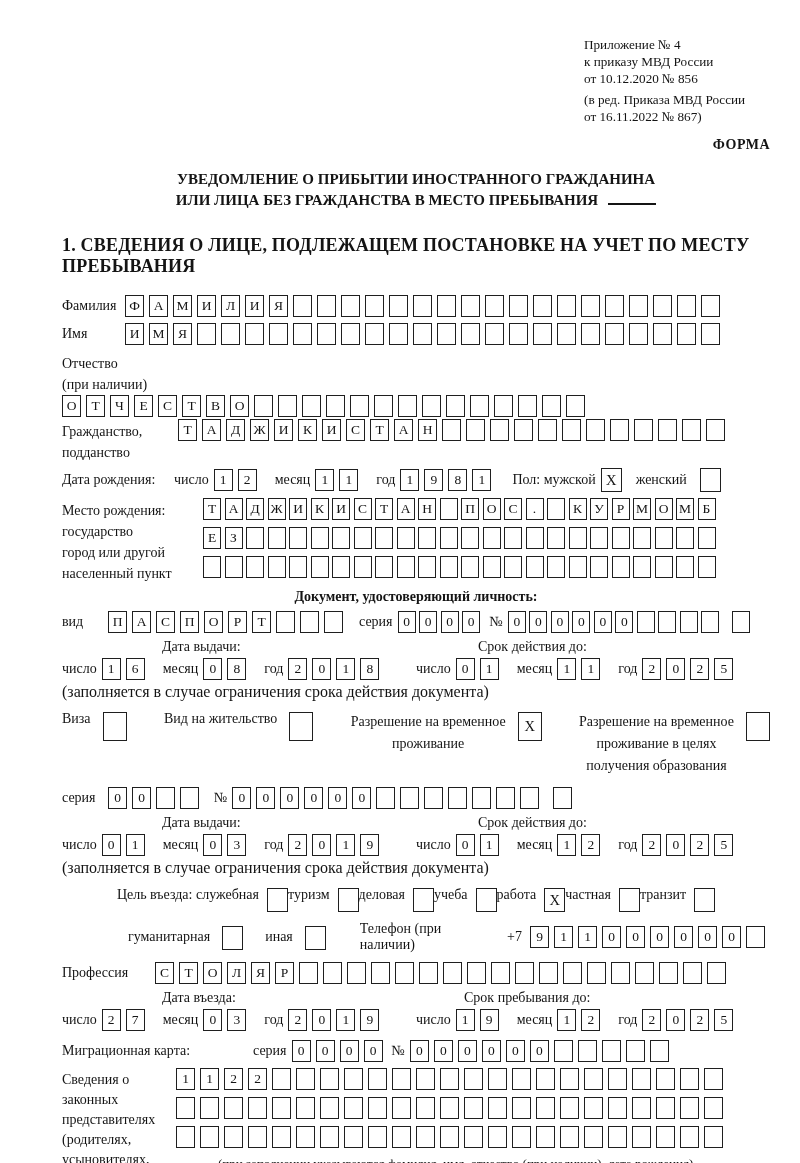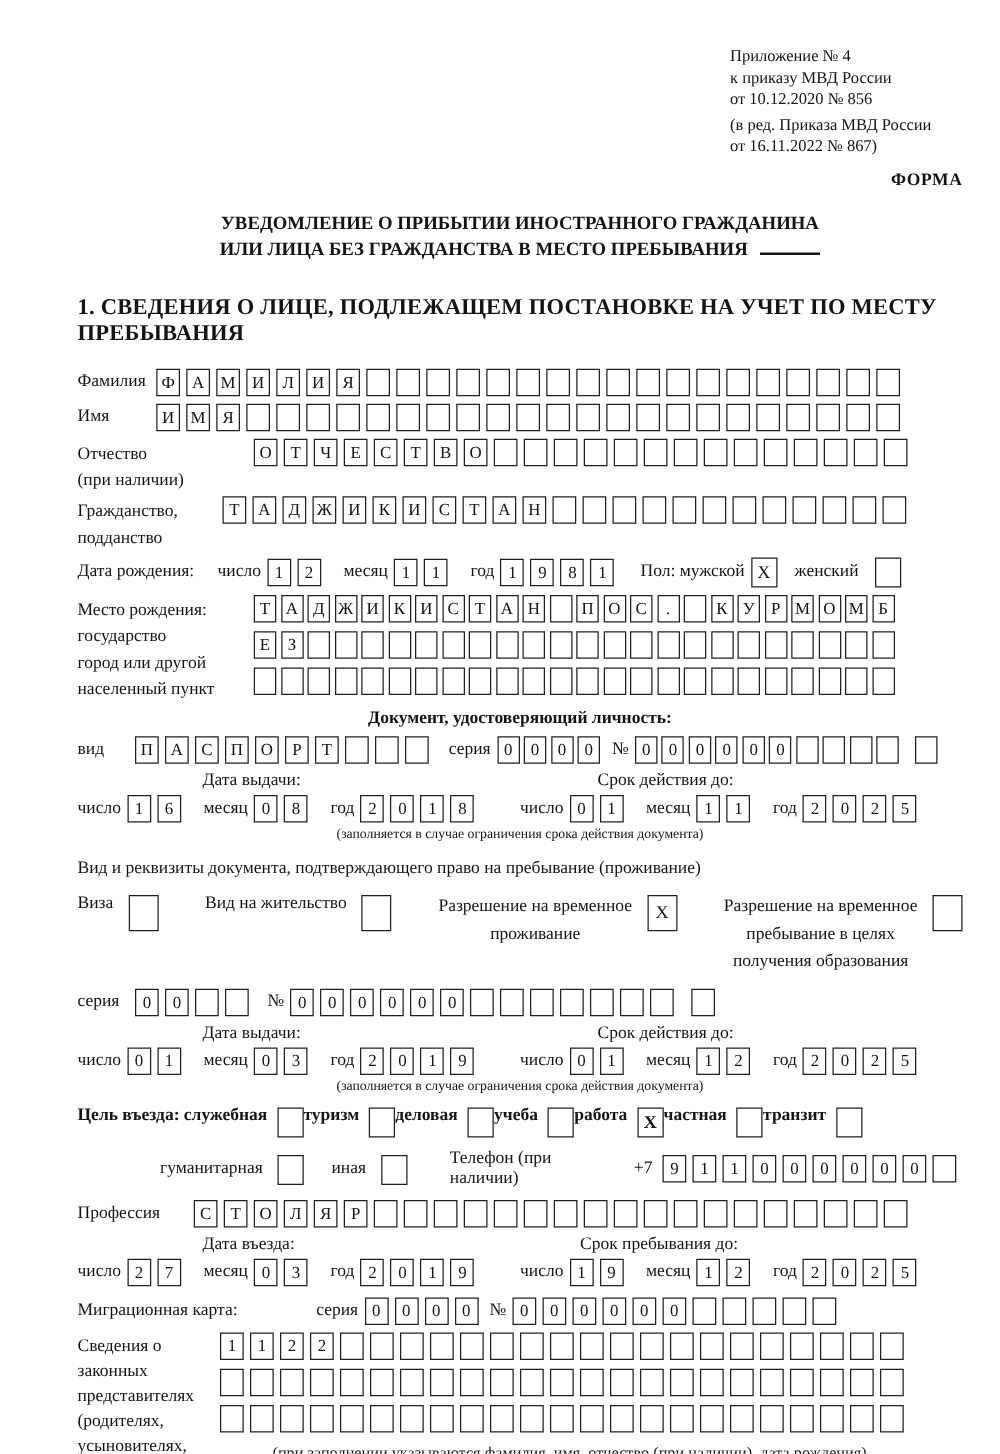--- a/index.html
+++ b/index.html
@@ -42,27 +42,27 @@
   
   .doc-heading{text-align:center;font-weight:bold;font-size:14px;margin:4px 0 6px 0;}
   
   .date-caps{display:flex;margin-top:4px;}
   .cap-left{width:354px;padding-left:100px;box-sizing:border-box;flex:none;}
   .cap-right{padding-left:62px;}
   .date-row{display:flex;margin-top:3px;}
   .dhalf{width:354px;display:flex;align-items:center;flex:none;box-sizing:border-box;}
   .dword{margin:0 5px 0 13px;flex:none;}
   .dword.first{margin-left:0;}
-  .note{font-size:11px;text-align:center;margin-top:3px;}
+  .note{font-size:16px;text-align:left;margin-top:3px;}
   
   .intro{margin-top:10px;line-height:24px;}
   .visa-row{display:flex;justify-content:space-between;align-items:flex-start;margin-top:8px;margin-bottom:10px;}
   .vopt{display:flex;align-items:flex-start;gap:12px;}
   .opt{text-align:center;line-height:22px;}
-  .purpose-row{display:flex;justify-content:flex-start;align-items:flex-start;margin-top:10px;font-weight:bold;}
+  .purpose-row{display:flex;justify-content:center;align-items:flex-start;margin-top:10px;}
   .purpose-row .vopt{gap:8px;}
   .hum-row{display:flex;align-items:center;margin-top:9px;padding-left:66px;}
   .reps-note{font-size:13px;margin-top:8px;padding-left:42px;}
 </style>
 </head>
 <body>
 
 <div class="page">
 
   <div class="appendix">
@@ -140,21 +140,21 @@
         <span class="cell"></span>
         <span class="cell"></span>
         <span class="cell"></span>
         <span class="cell"></span>
         <span class="cell"></span>
         <span class="cell"></span>
         <span class="cell"></span>
       </div>
   </div>
 
-  <div class="row" style="margin-bottom:2px;">
+  <div class="row" style="margin-bottom:2px;flex-direction:column;">
     <div class="lblcol" style="width:141px">
       <div>Отчество</div>
       <div>(при наличии)</div>
     </div>
     <div class="cells">
         <span class="cell">О</span>
         <span class="cell">Т</span>
         <span class="cell">Ч</span>
         <span class="cell">Е</span>
         <span class="cell">С</span>
@@ -405,21 +405,20 @@
           <span class="cell">2</span>
           <span class="cell">0</span>
           <span class="cell">2</span>
           <span class="cell">5</span>
         </span>
     </div>
   </div>
   <div class="note">(заполняется в случае ограничения срока действия документа)</div>
 
   <div class="intro">
-    <div>Вид и реквизиты документа, подтверждающего право на пребывание (проживание)</div>
   </div>
 
   <div class="visa-row">
     <div class="vopt">
       <span>Виза</span>
       <span class="cb tall"></span>
     </div>
     <div class="vopt">
       <span>Вид на жительство</span>
       <span class="cb tall"></span>
@@ -427,21 +426,21 @@
     <div class="vopt">
       <div class="opt">
         <div>Разрешение на временное</div>
         <div>проживание</div>
       </div>
       <span class="cb tall">X</span>
     </div>
     <div class="vopt">
       <div class="opt">
         <div>Разрешение на временное</div>
-        <div>пребывание в целях</div>
+        <div>проживание в целях</div>
         <div>получения образования</div>
       </div>
       <span class="cb tall"></span>
     </div>
   </div>
 
   <div class="row" style="align-items:center;">
     <span class="lbl" style="width:46px;padding-top:0">серия</span>
     <span class="cells">
         <span class="cell">0</span>

